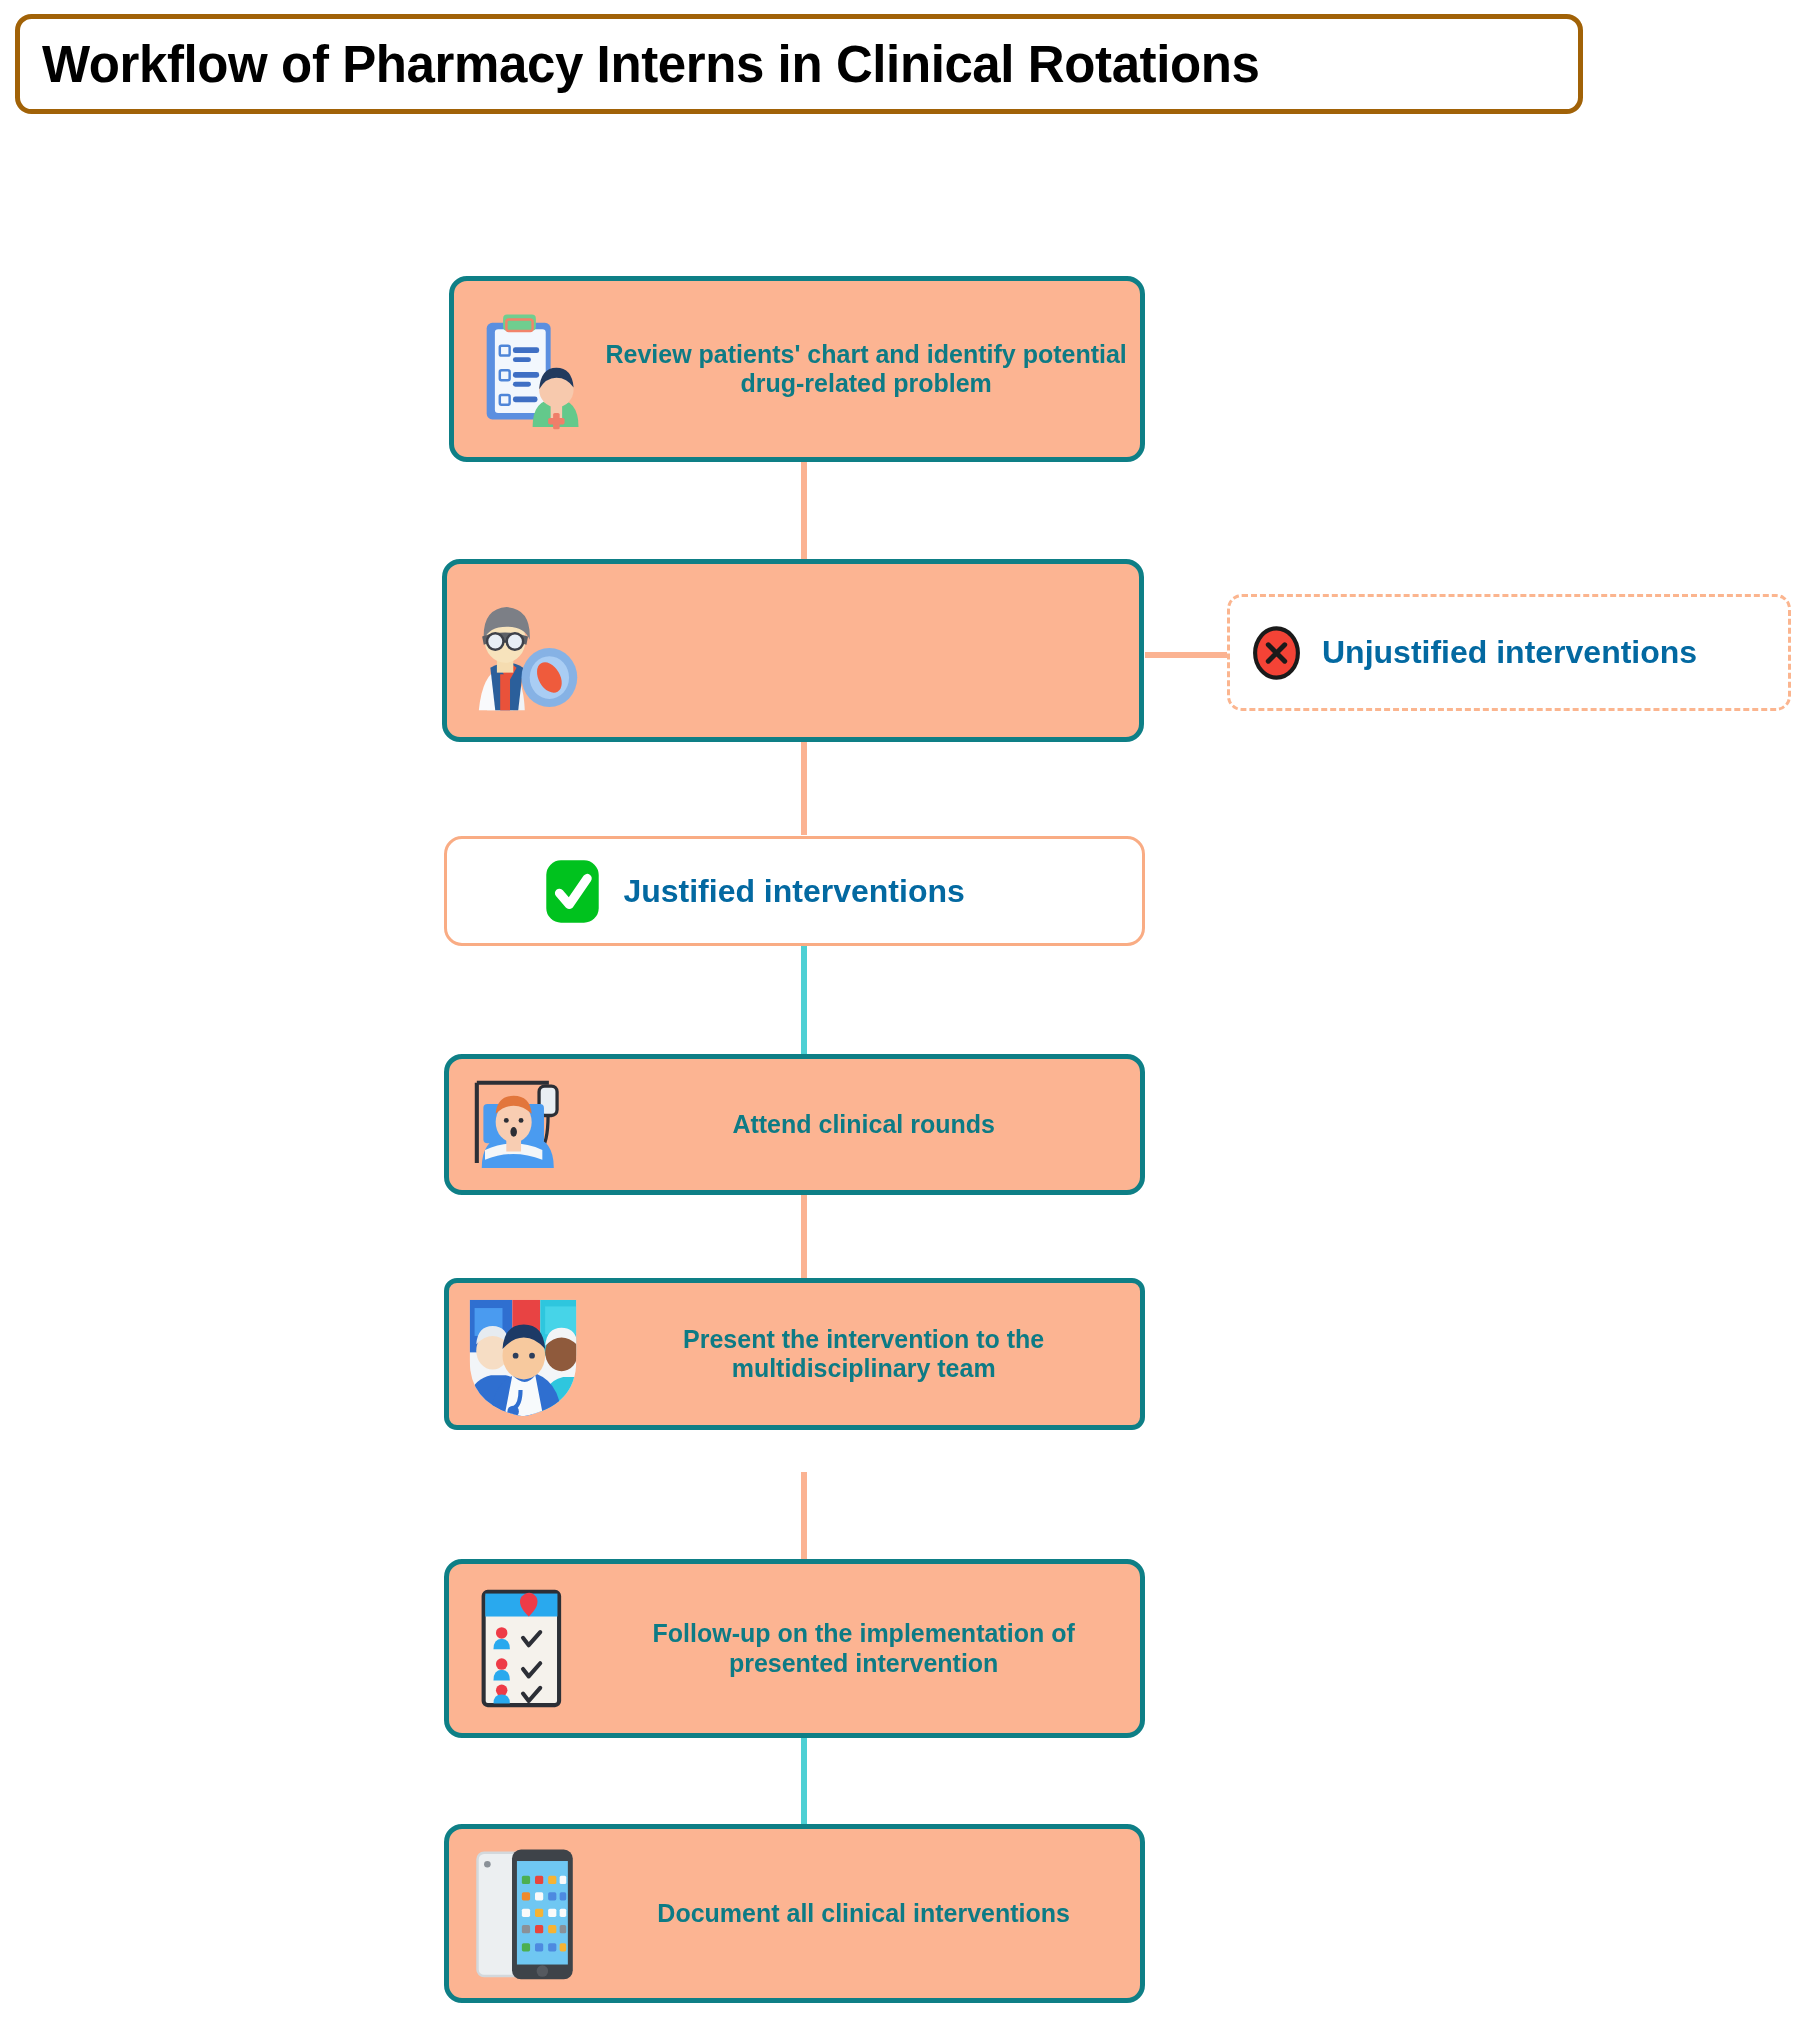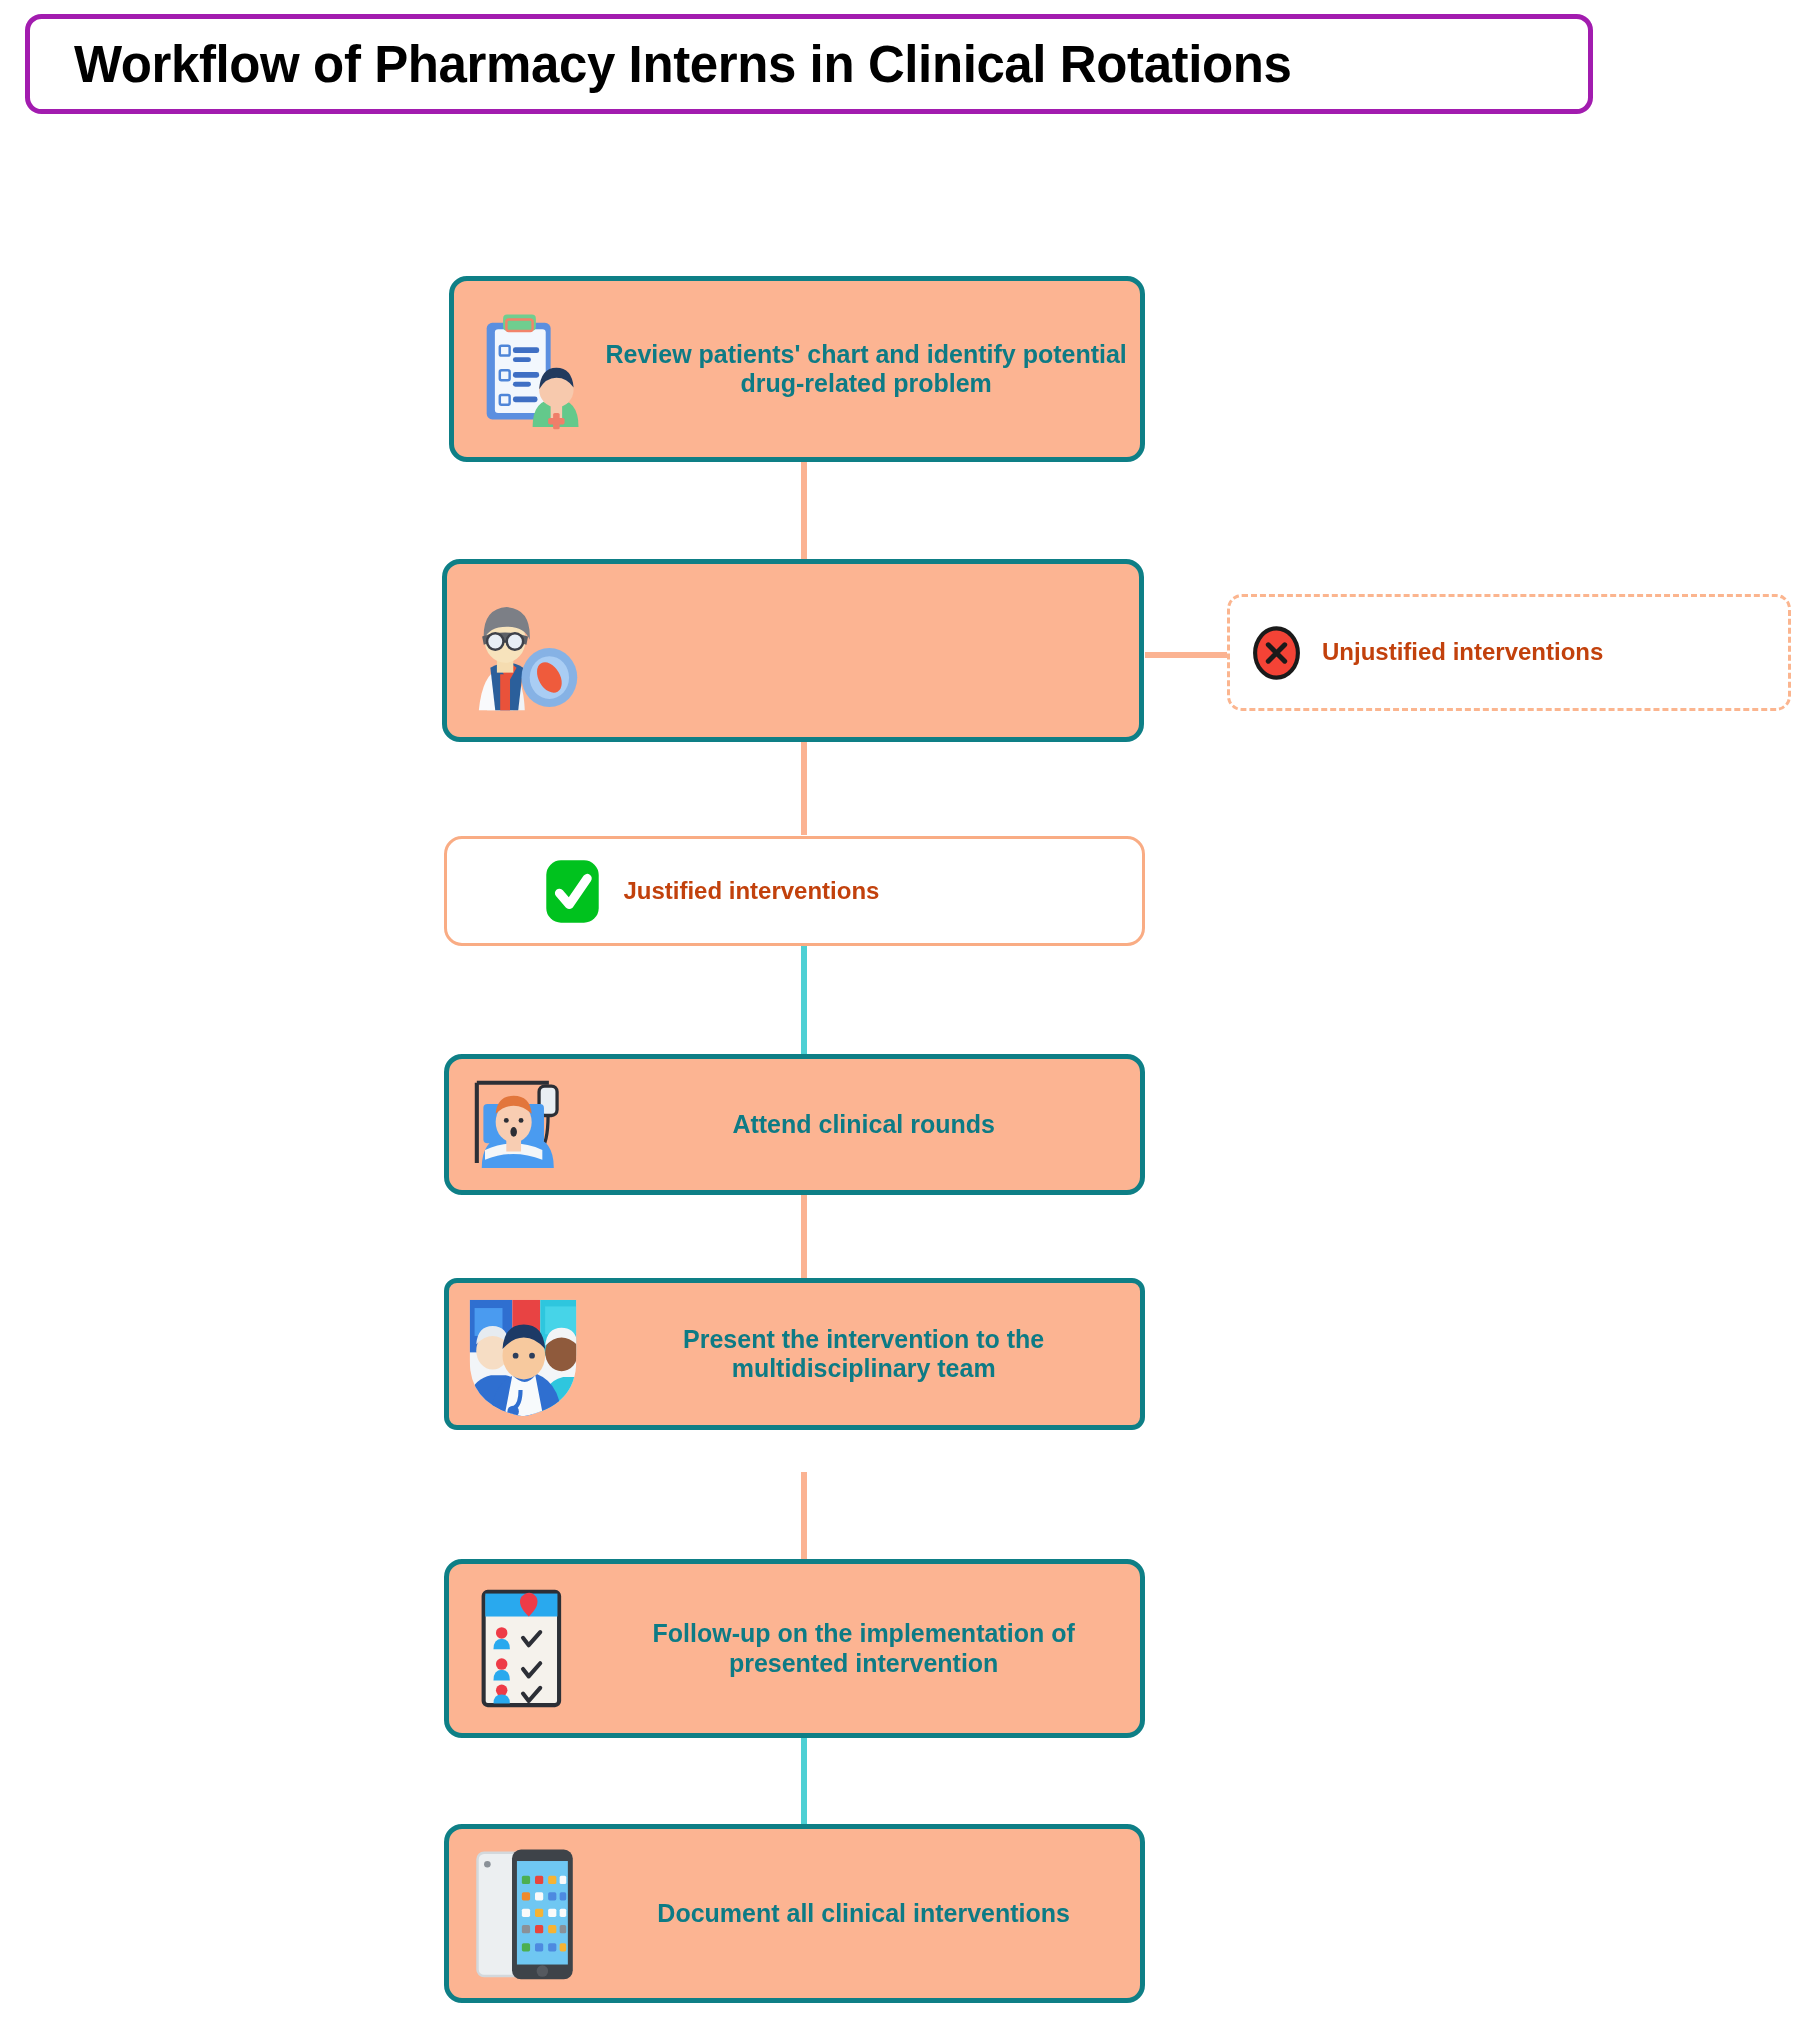--- a/index.html
+++ b/index.html
@@ -11,31 +11,31 @@
     width: 1813px;
     height: 2026px;
     position: relative;
     font-family: "Liberation Sans", sans-serif;
     overflow: hidden;
   }
 
   
   #title-box {
     position: absolute;
-    left: 25px;
+    left: 15px;
     top: 14px;
     width: 1568px;
     height: 100px;
     box-sizing: border-box;
-    border: 5px solid #a21caf;
+    border: 5px solid #a16207;
     border-radius: 16.4px;
     background: #ffffff;
     display: flex;
     align-items: center;
-    padding-left: 44px;
+    padding-left: 22px;
   }
   #title-text {
     font-size: 51px;
     font-weight: bold;
     color: #000000;
     letter-spacing: -0.4px;
     white-space: nowrap;
   }
 
   
@@ -85,23 +85,23 @@
     text-align: center;
     color: #0d7b85;
     font-weight: bold;
     font-size: 25px;
     line-height: 1.18;
     padding-right: 13px;
   }
   .node.process .node-text { padding-left: 3.3px; }
 
   .label-text {
-    color: #c2410c;
+    color: #0369a1;
     font-weight: bold;
-    font-size: 24px;
+    font-size: 32px;
     line-height: 1.2;
     white-space: nowrap;
   }
 
   
   .conn {
     position: absolute;
     z-index: 1;
   }
   .conn.v { width: 5.8px; }

